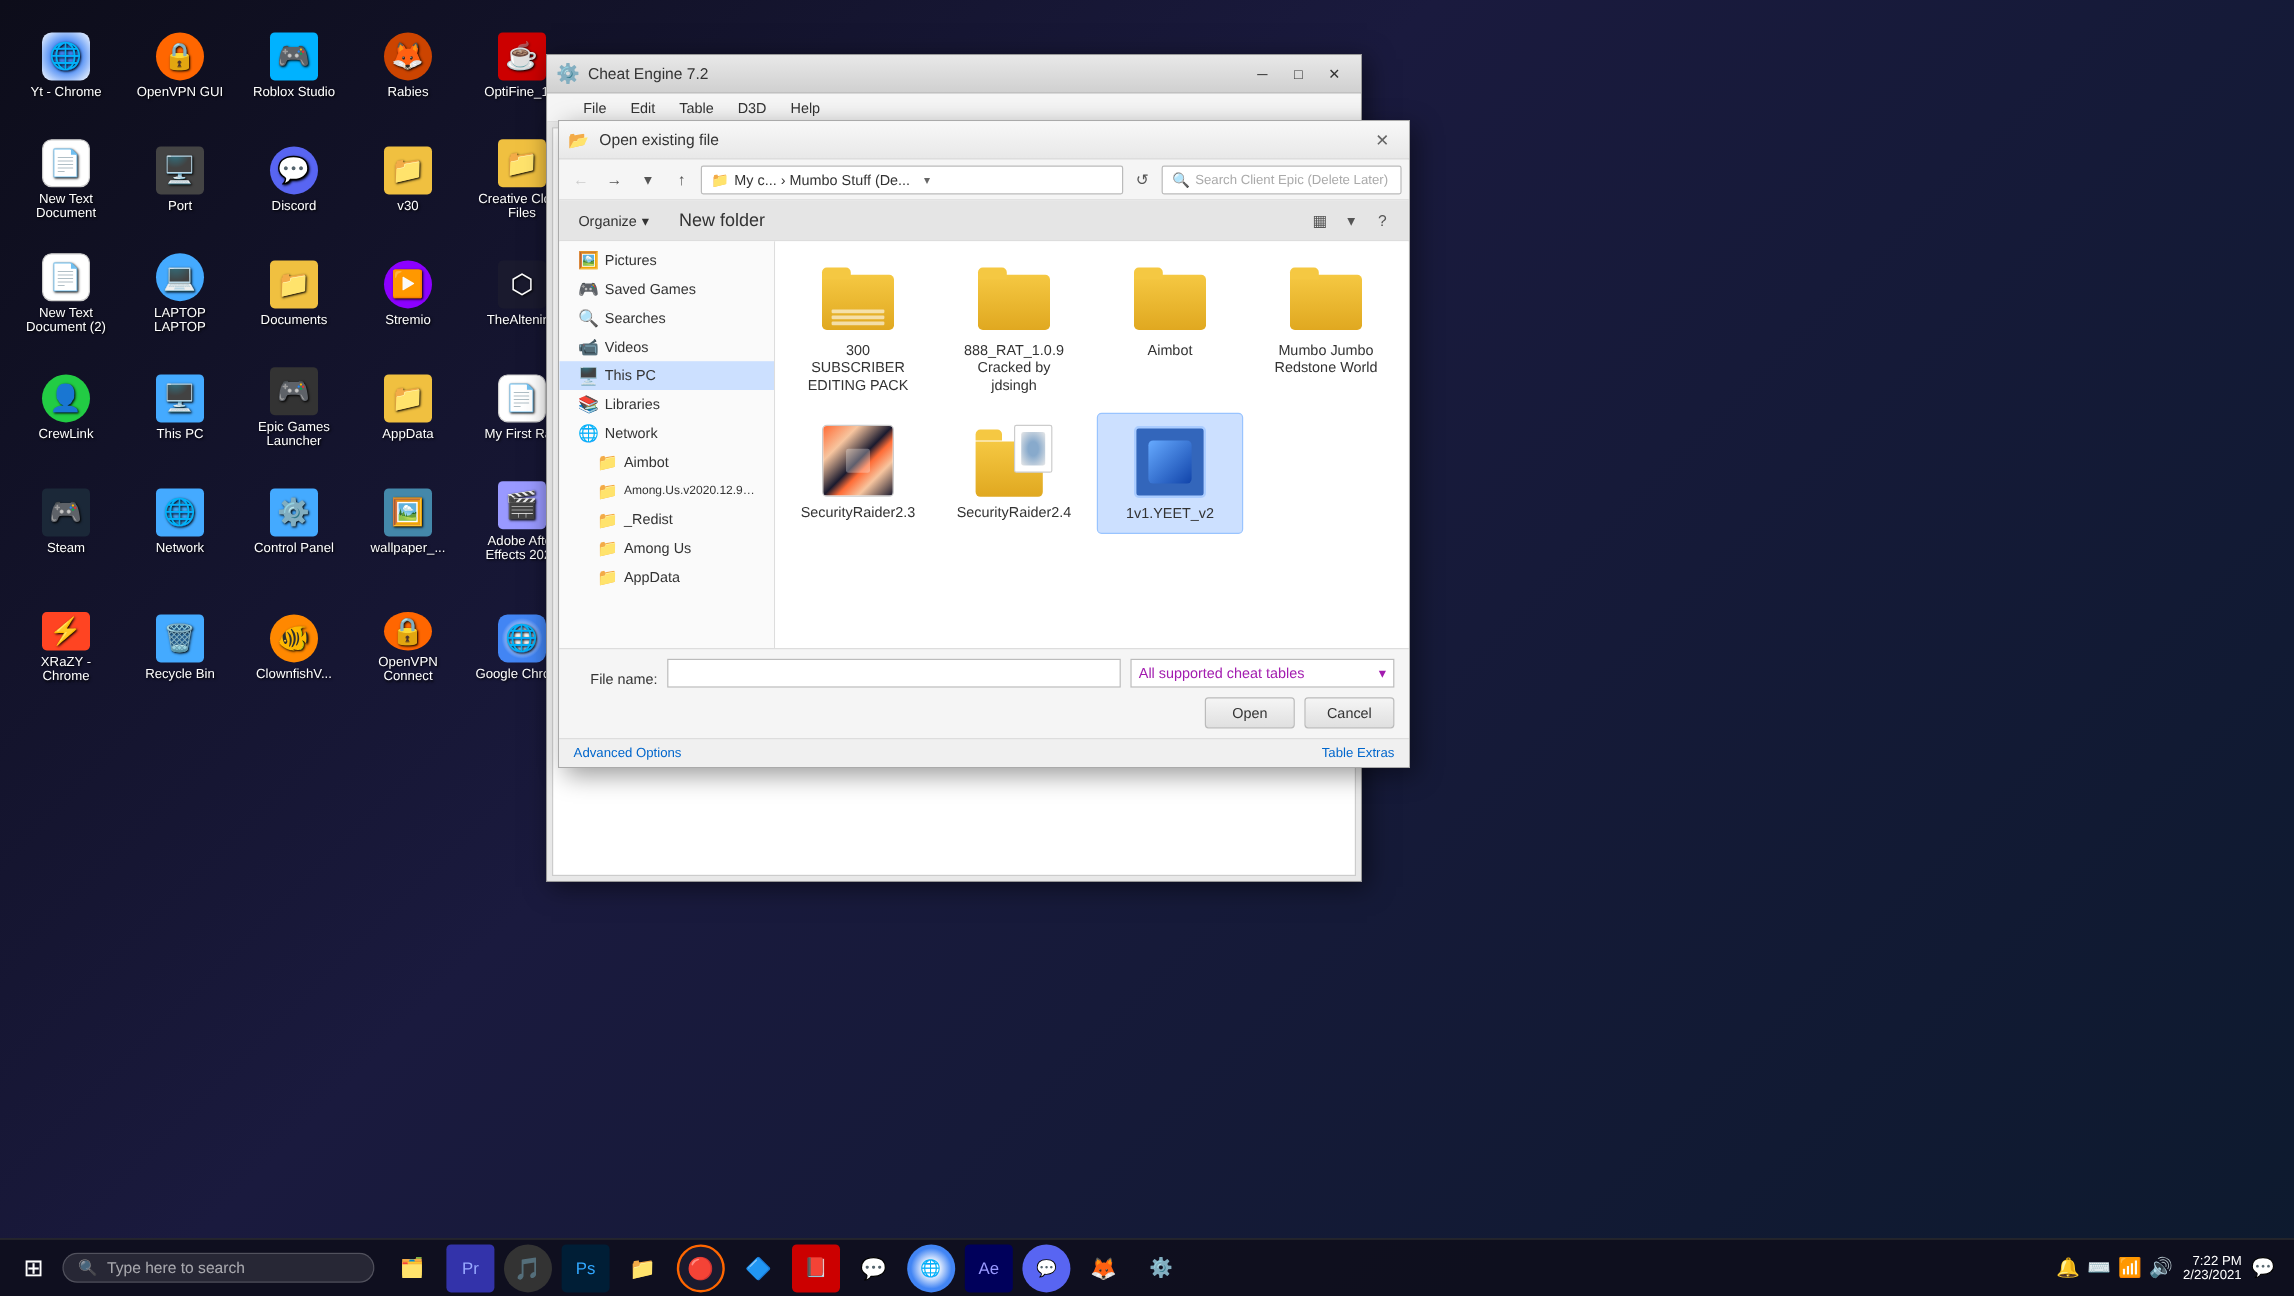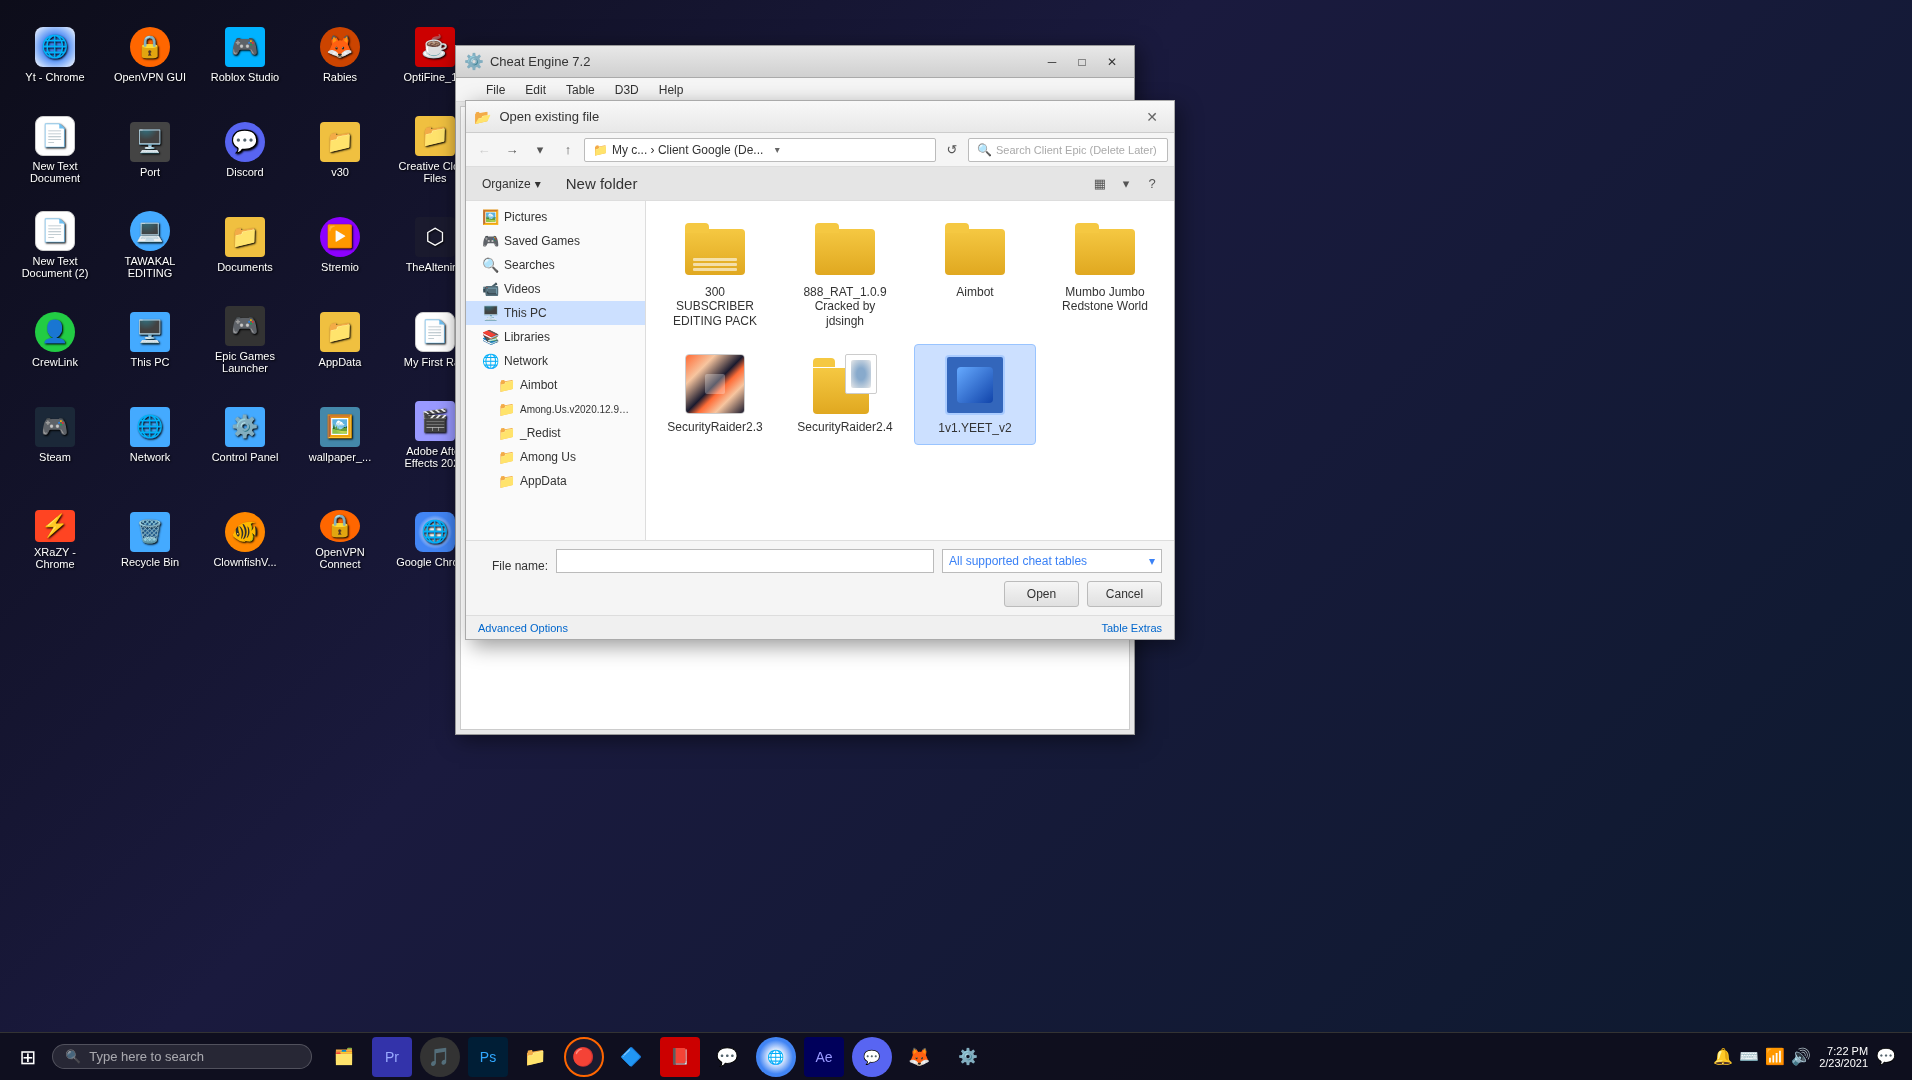--- a/index.html
+++ b/index.html
@@ -501,21 +501,21 @@
     .filetype-dropdown {
       width: 220px;
       height: 24px;
       border: 1px solid #bbb;
       background: #fff;
       display: flex;
       align-items: center;
       justify-content: space-between;
       padding: 0 6px;
       font-size: 12px;
-      color: #3b82f6;
+      color: #a21caf;
       cursor: pointer;
     }
 
     .buttons-row {
       display: flex;
       justify-content: flex-end;
       gap: 8px;
     }
 
     .dialog-btn {
@@ -596,21 +596,21 @@
     <div class="icon-img" style="background:#f0c040;border-radius:4px">📁</div>
     <span>Creative Cloud Files</span>
   </div>
 
   <div class="desktop-icon">
     <div class="icon-img" style="background:#fff;border:1px solid #ccc">📄</div>
     <span>New Text Document (2)</span>
   </div>
   <div class="desktop-icon">
     <div class="icon-img" style="background:#44aaff;border-radius:50%">💻</div>
-    <span>TAWAKAL EDITING</span>
+    <span>LAPTOP LAPTOP</span>
   </div>
   <div class="desktop-icon">
     <div class="icon-img" style="background:#f0c040;border-radius:4px">📁</div>
     <span>Documents</span>
   </div>
   <div class="desktop-icon">
     <div class="icon-img" style="background:#8c00ff;border-radius:50%">▶️</div>
     <span>Stremio</span>
   </div>
   <div class="desktop-icon">
@@ -714,21 +714,21 @@
     <div class="dialog-close-btn">✕</div>
   </div>
 
   <div class="dialog-addressbar">
     <div class="nav-btn disabled">←</div>
     <div class="nav-btn">→</div>
     <div class="nav-btn">▾</div>
     <div class="nav-btn">↑</div>
     <div class="address-path">
       <span>📁</span>
-      <span>My c... › Client Google (De...</span>
+      <span>My c... › Mumbo Stuff (De...</span>
       <div class="address-dropdown">▾</div>
     </div>
     <div class="refresh-btn">↺</div>
     <div class="search-box">
       <span>🔍</span>
       <span style="font-size:11px;color:#aaa;">Search Client Epic (Delete Later)</span>
     </div>
   </div>
 
   <div class="dialog-toolbar">

